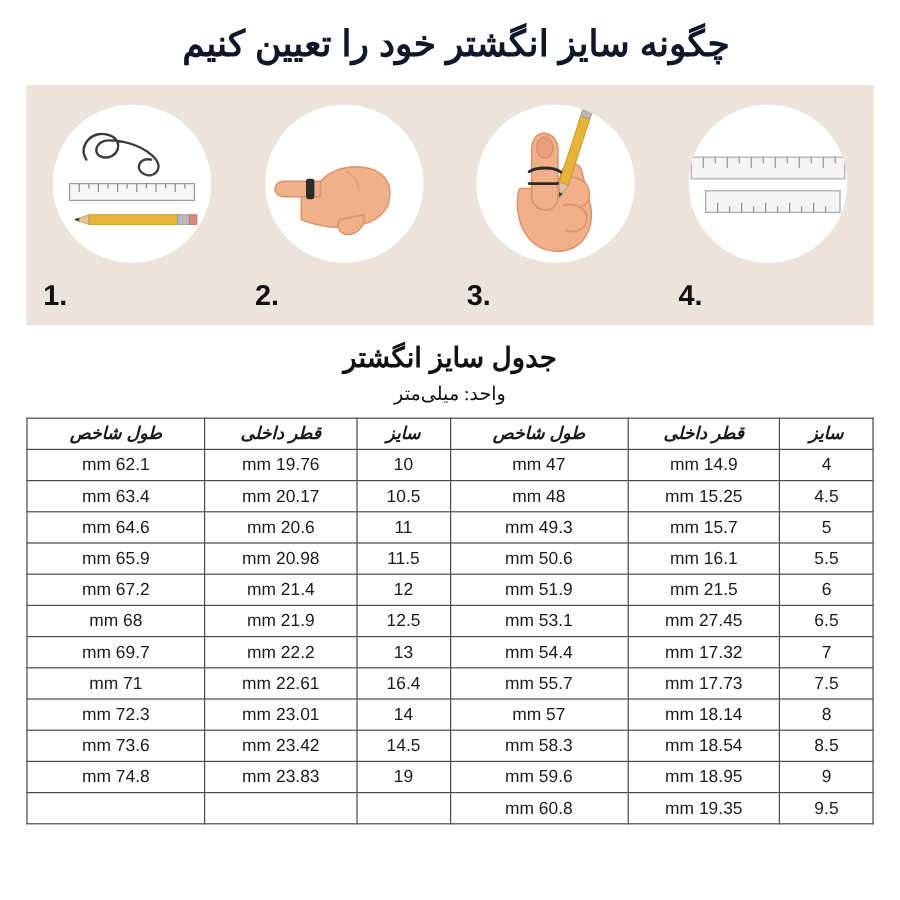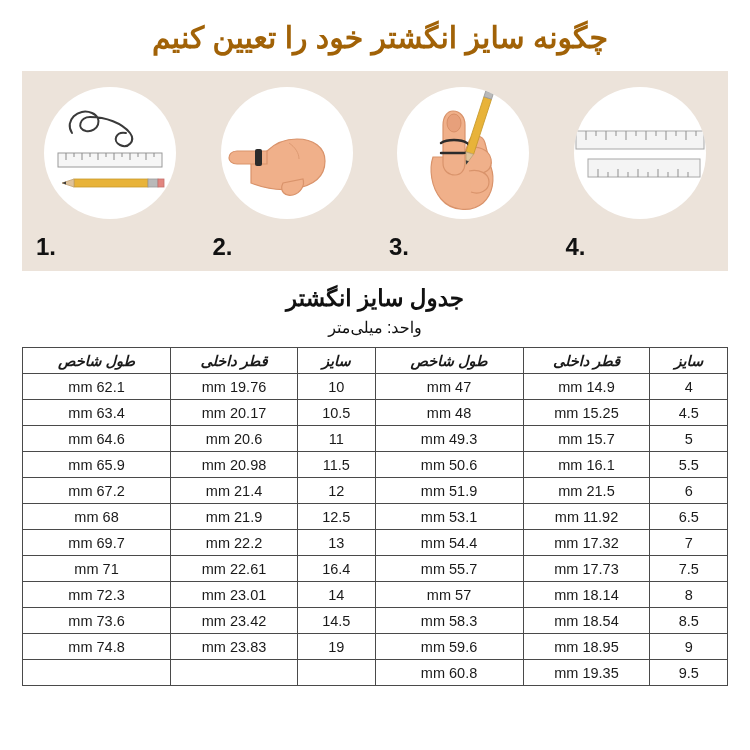--- a/index.html
+++ b/index.html
@@ -20,21 +20,21 @@
     height: 750px;
     box-sizing: border-box;
   }
 
   
   .main-title {
     text-align: center;
     font-size: 30px;
     font-weight: bold;
     letter-spacing: 1px;
-    color: #a16207;
+    color: #0f172a;
     padding: 18px 10px 8px 20px;
     line-height: 1.3;
     direction: rtl;
   }
 
   
   .steps-band {
     position: relative;
     margin: 6px 22px 0 22px;
     height: 200px;
@@ -75,20 +75,21 @@
     font-size: 23px;
     font-weight: bold;
     padding: 14px 0 2px 0;
     color: #111;
   }
   .unit-line {
     text-align: center;
     font-size: 16px;
     padding: 4px 0 10px 0;
     color: #111;
+    font-family: Liberation Serif, serif;
   }
 
   
   .table-wrap {
     margin: 0 22px;
   }
   table.size-table {
     width: 100%;
     border-collapse: collapse;
     direction: rtl;
@@ -312,21 +313,21 @@
         <tr>
           <td>6</td>
           <td>21.5 mm</td>
           <td>51.9 mm</td>
           <td>12</td>
           <td>21.4 mm</td>
           <td>67.2 mm</td>
         </tr>
         <tr>
           <td>6.5</td>
-          <td>11.92 mm</td>
+          <td>27.45 mm</td>
           <td>53.1 mm</td>
           <td>12.5</td>
           <td>21.9 mm</td>
           <td>68 mm</td>
         </tr>
         <tr>
           <td>7</td>
           <td>17.32 mm</td>
           <td>54.4 mm</td>
           <td>13</td>

